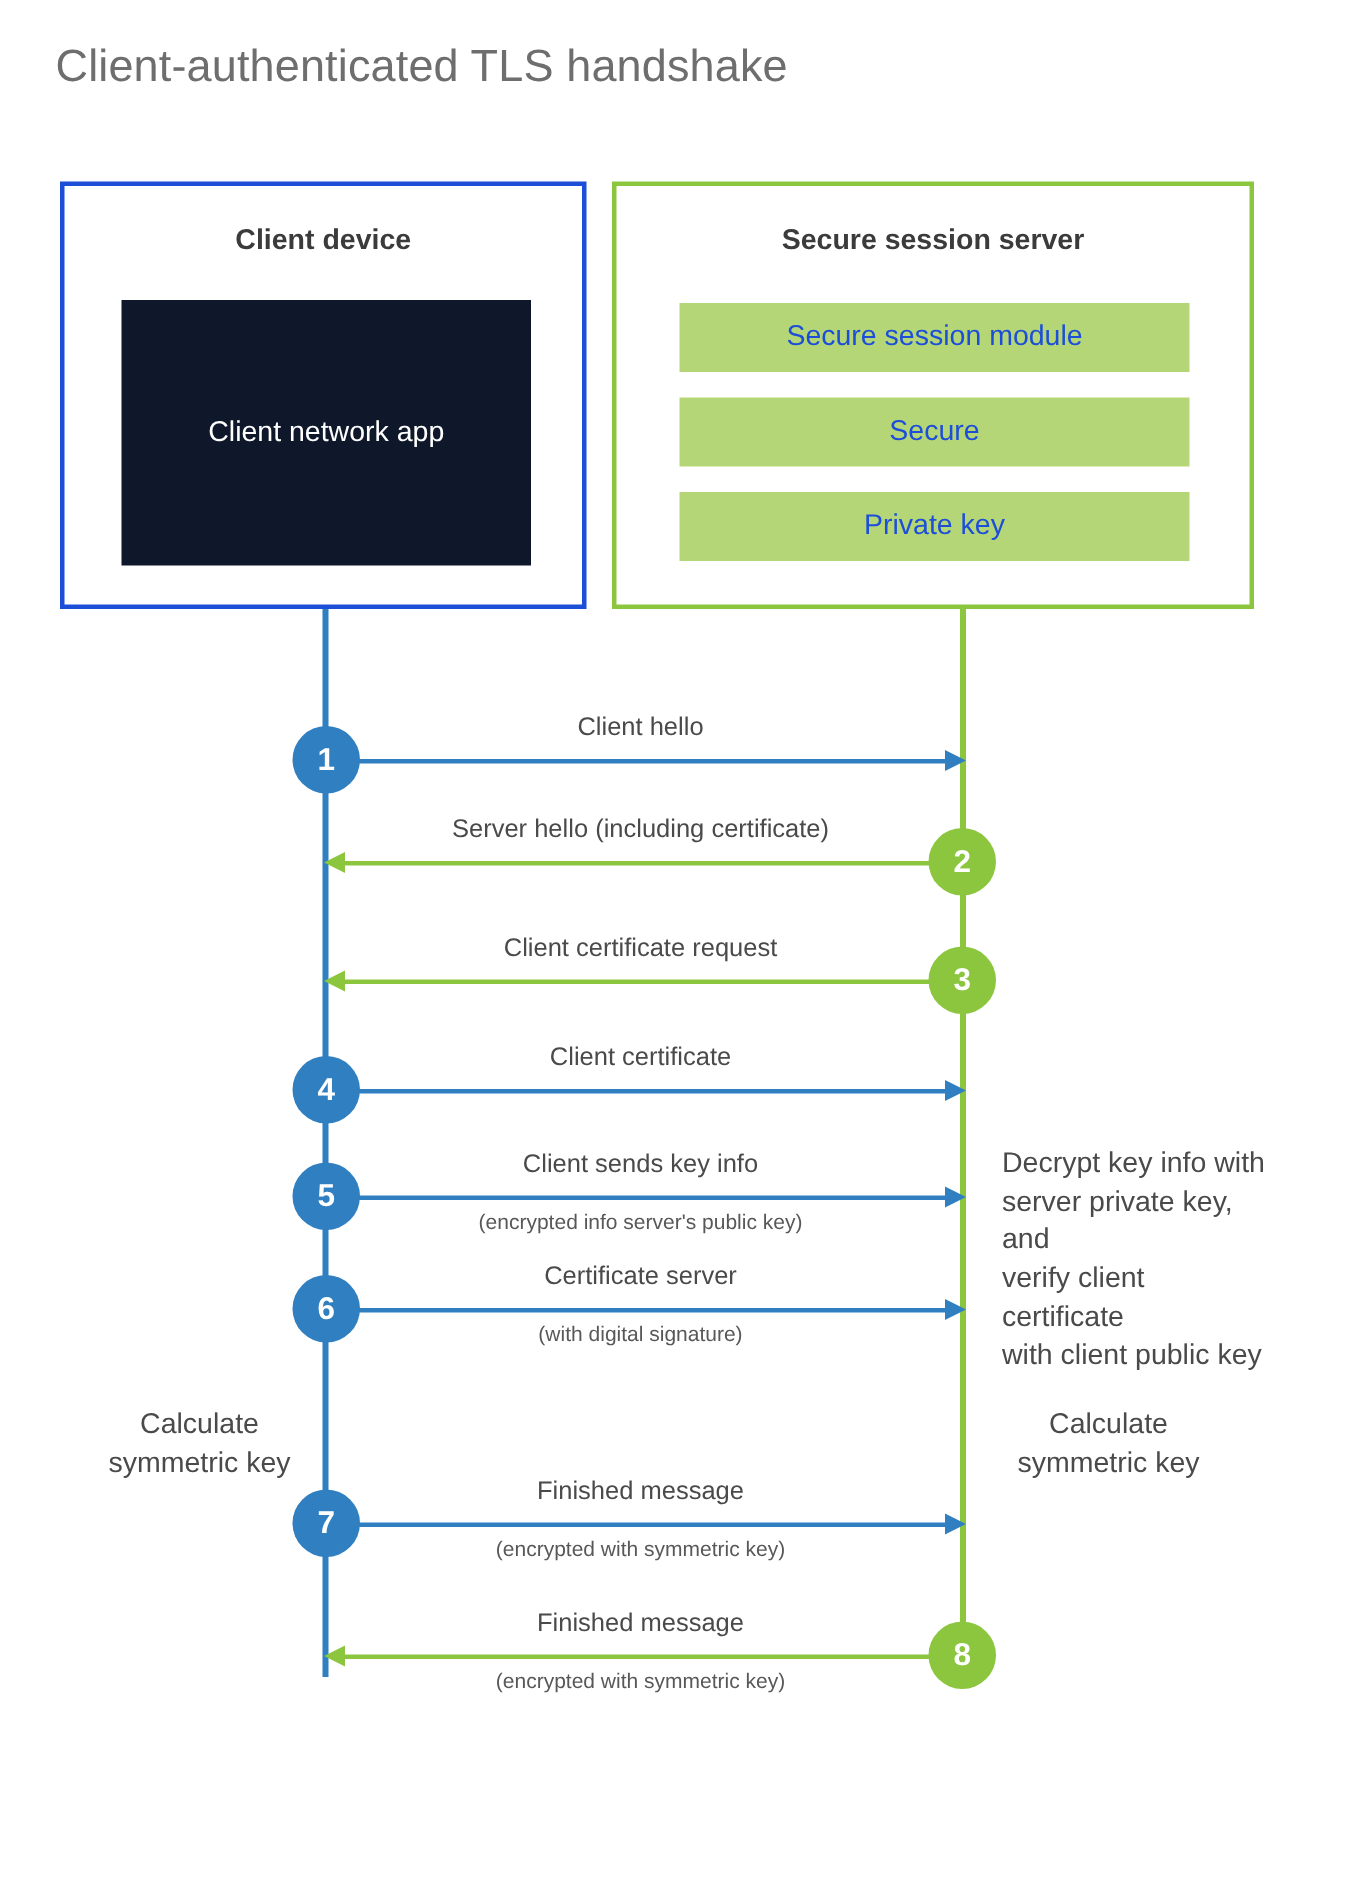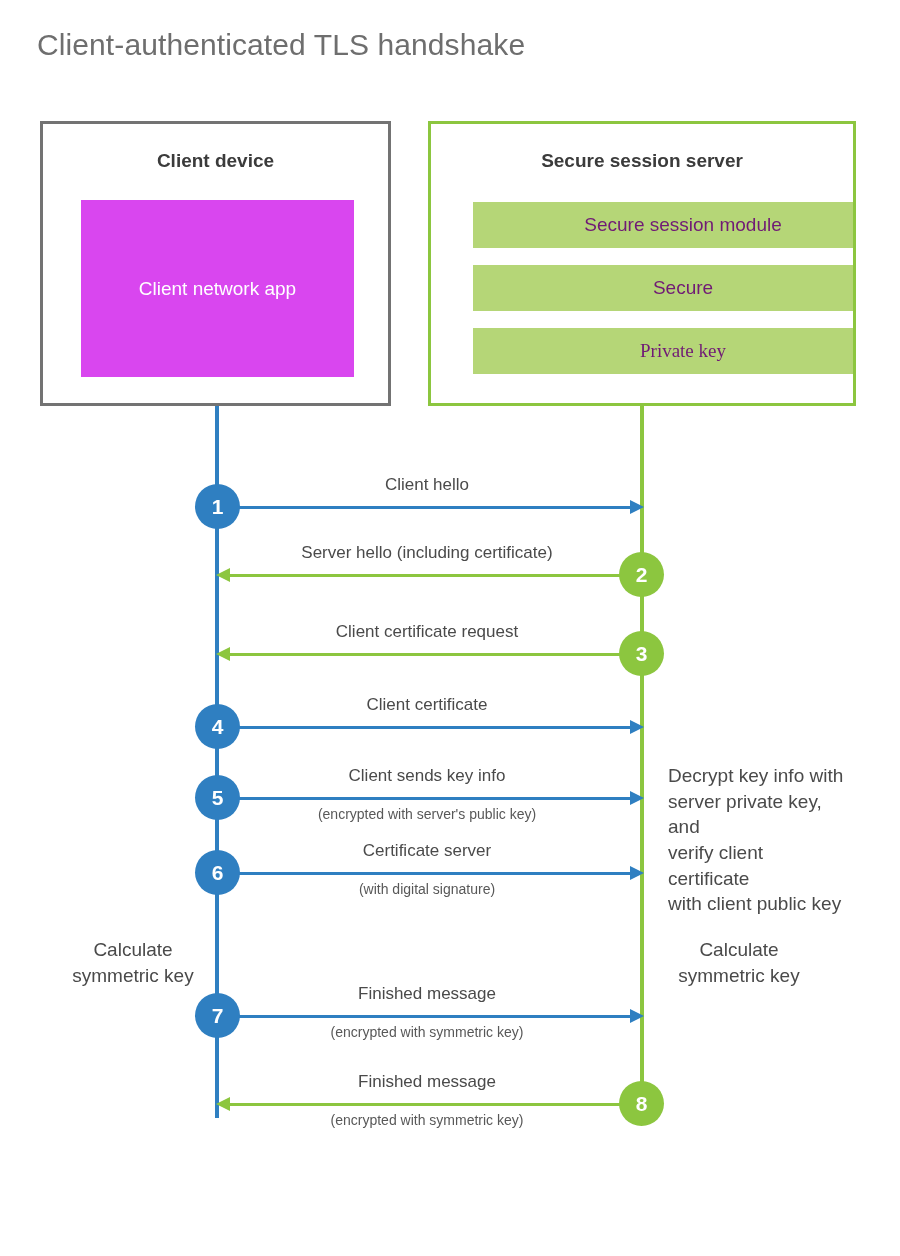--- a/index.html
+++ b/index.html
@@ -35,24 +35,24 @@
   .actor-box {
     position: absolute;
     background: #ffffff;
     box-sizing: border-box;
   }
   #client-box {
     left: 40px;
     top: 121px;
     width: 351px;
     height: 285px;
-    border: 3px solid #737373;
+    border: 3px solid #1d4ed8;
   }
   #server-box {
-    left: 428px;
+    left: 408px;
     top: 121px;
     width: 428px;
     height: 285px;
     border: 3px solid #8cc63f;
   }
   .actor-title {
     position: absolute;
     left: 0;
     right: 0;
     top: 26px;
@@ -60,47 +60,46 @@
     font-size: 19px;
     font-weight: bold;
     color: #3b3b3b;
   }
   #client-app-rect {
     position: absolute;
     left: 38px;
     top: 76px;
     width: 273px;
     height: 177px;
-    background: #d946ef;
+    background: #0f172a;
     display: flex;
     align-items: center;
     justify-content: center;
     text-align: center;
     color: #ffffff;
     font-size: 19px;
     line-height: 1.35;
     padding: 0 10px;
     box-sizing: border-box;
   }
   .server-bar {
     position: absolute;
     left: 42px;
     width: 340px;
     height: 46px;
     background: #b5d677;
     display: flex;
     align-items: center;
     justify-content: center;
-    color: #701a75;
-    font-size: 19px;
-    padding-left: 40px;
+    color: #1d4ed8;
+    font-size: 19px;
   }
   #server-bar-0 { top: 78px; }
   #server-bar-1 { top: 141px; }
-  #server-bar-2 { top: 204px; font-family: Liberation Serif, serif; }
+  #server-bar-2 { top: 204px; }
 
   
   .lifeline {
     position: absolute;
     width: 4px;
   }
   #client-lifeline {
     left: 215px;
     top: 406px;
     height: 712px;
@@ -254,21 +253,21 @@
         <div class="msg-label">Client certificate</div>
         <div class="msg-line to-right"></div>
         <div class="arrowhead right"></div>
         <div class="step-circle client-side">4</div>
       </div>
       <div class="msg" style="top: 798px;">
         <div class="msg-label">Client sends key info</div>
         <div class="msg-line to-right"></div>
         <div class="arrowhead right"></div>
         <div class="step-circle client-side">5</div>
-        <div class="msg-sublabel">(encrypted with server's public key)</div>
+        <div class="msg-sublabel">(encrypted info server's public key)</div>
       </div>
       <div class="msg" style="top: 873px;">
         <div class="msg-label">Certificate server</div>
         <div class="msg-line to-right"></div>
         <div class="arrowhead right"></div>
         <div class="step-circle client-side">6</div>
         <div class="msg-sublabel">(with digital signature)</div>
       </div>
       <div class="msg" style="top: 1016px;">
         <div class="msg-label">Finished message</div>

